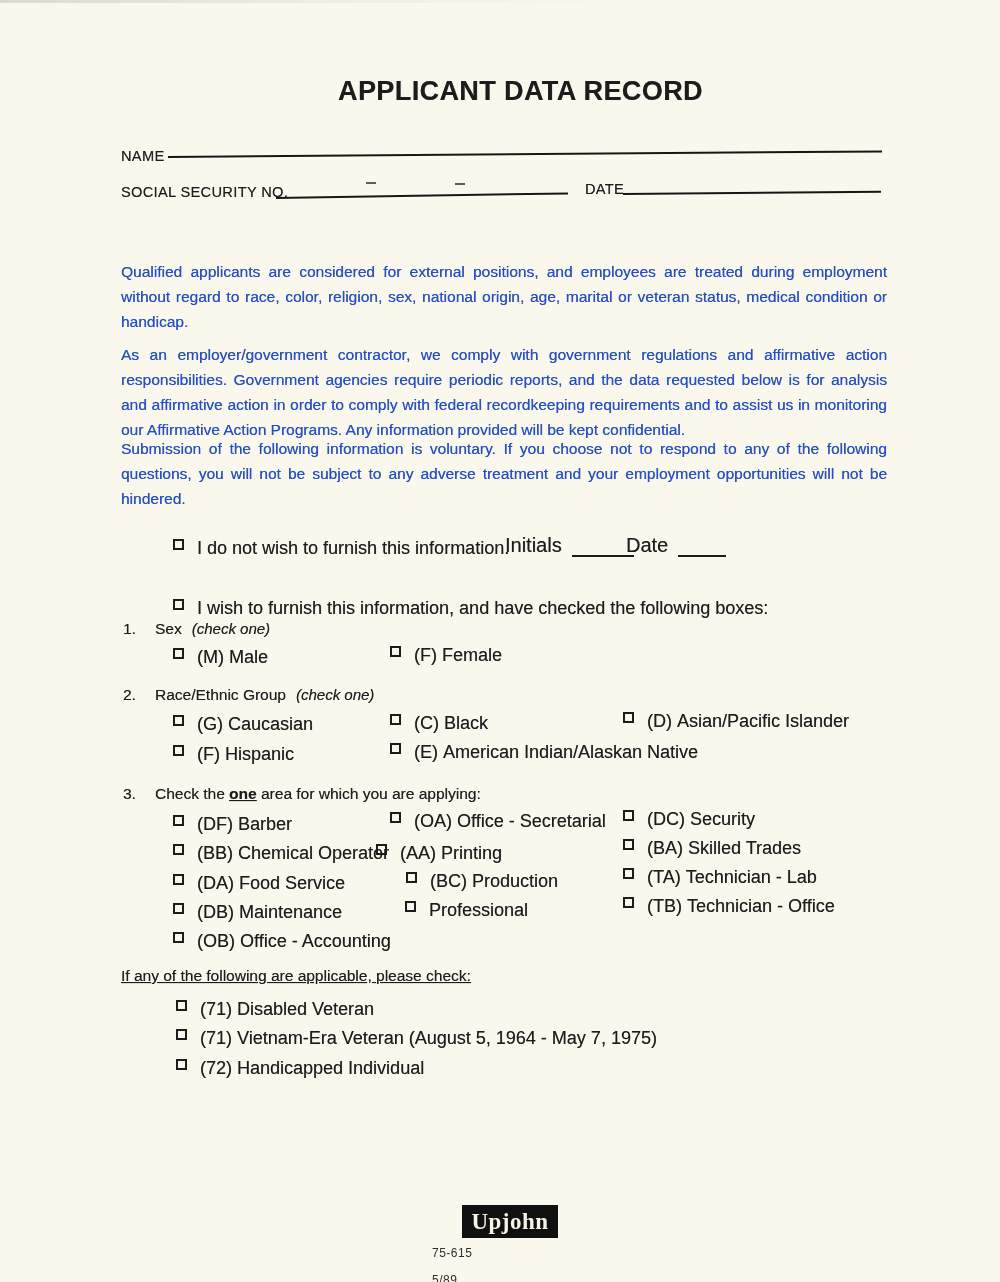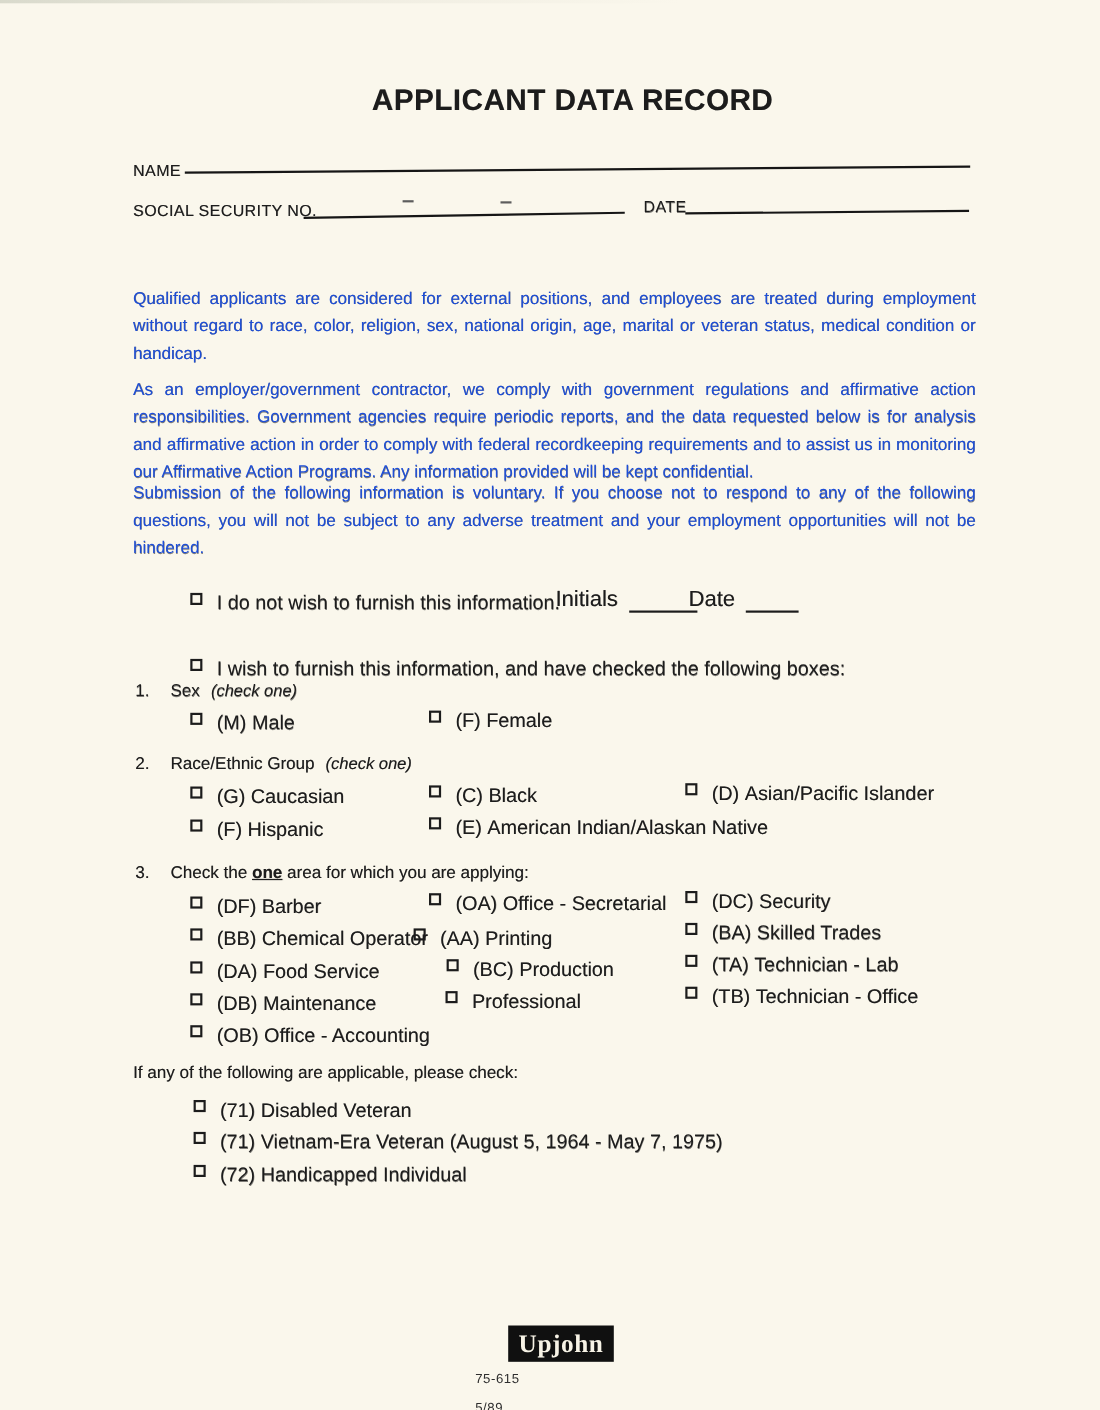--- a/index.html
+++ b/index.html
@@ -241,21 +241,21 @@
       </span>
   </div>
   <div class="opt txtish" style="left:623px;top:896px;">
     <span class="cb"></span>
     <span class="txt">
         <span class="code">(TB)</span>
         <span class="lbl">Technician - Office</span>
       </span>
   </div>
 
-  <div class="statement txtish" style="top:967px;">If any of the following are applicable, please check:</div>
+  <div class="statement txtish" style="top:967px;text-decoration:underline;">If any of the following are applicable, please check:</div>
   <div class="opt txtish" style="left:176px;top:999px;">
     <span class="cb"></span>
     <span class="txt">
         <span class="code">(71)</span>
         <span class="lbl">Disabled Veteran</span>
       </span>
   </div>
   <div class="opt txtish" style="left:176px;top:1028px;">
     <span class="cb"></span>
     <span class="txt">

